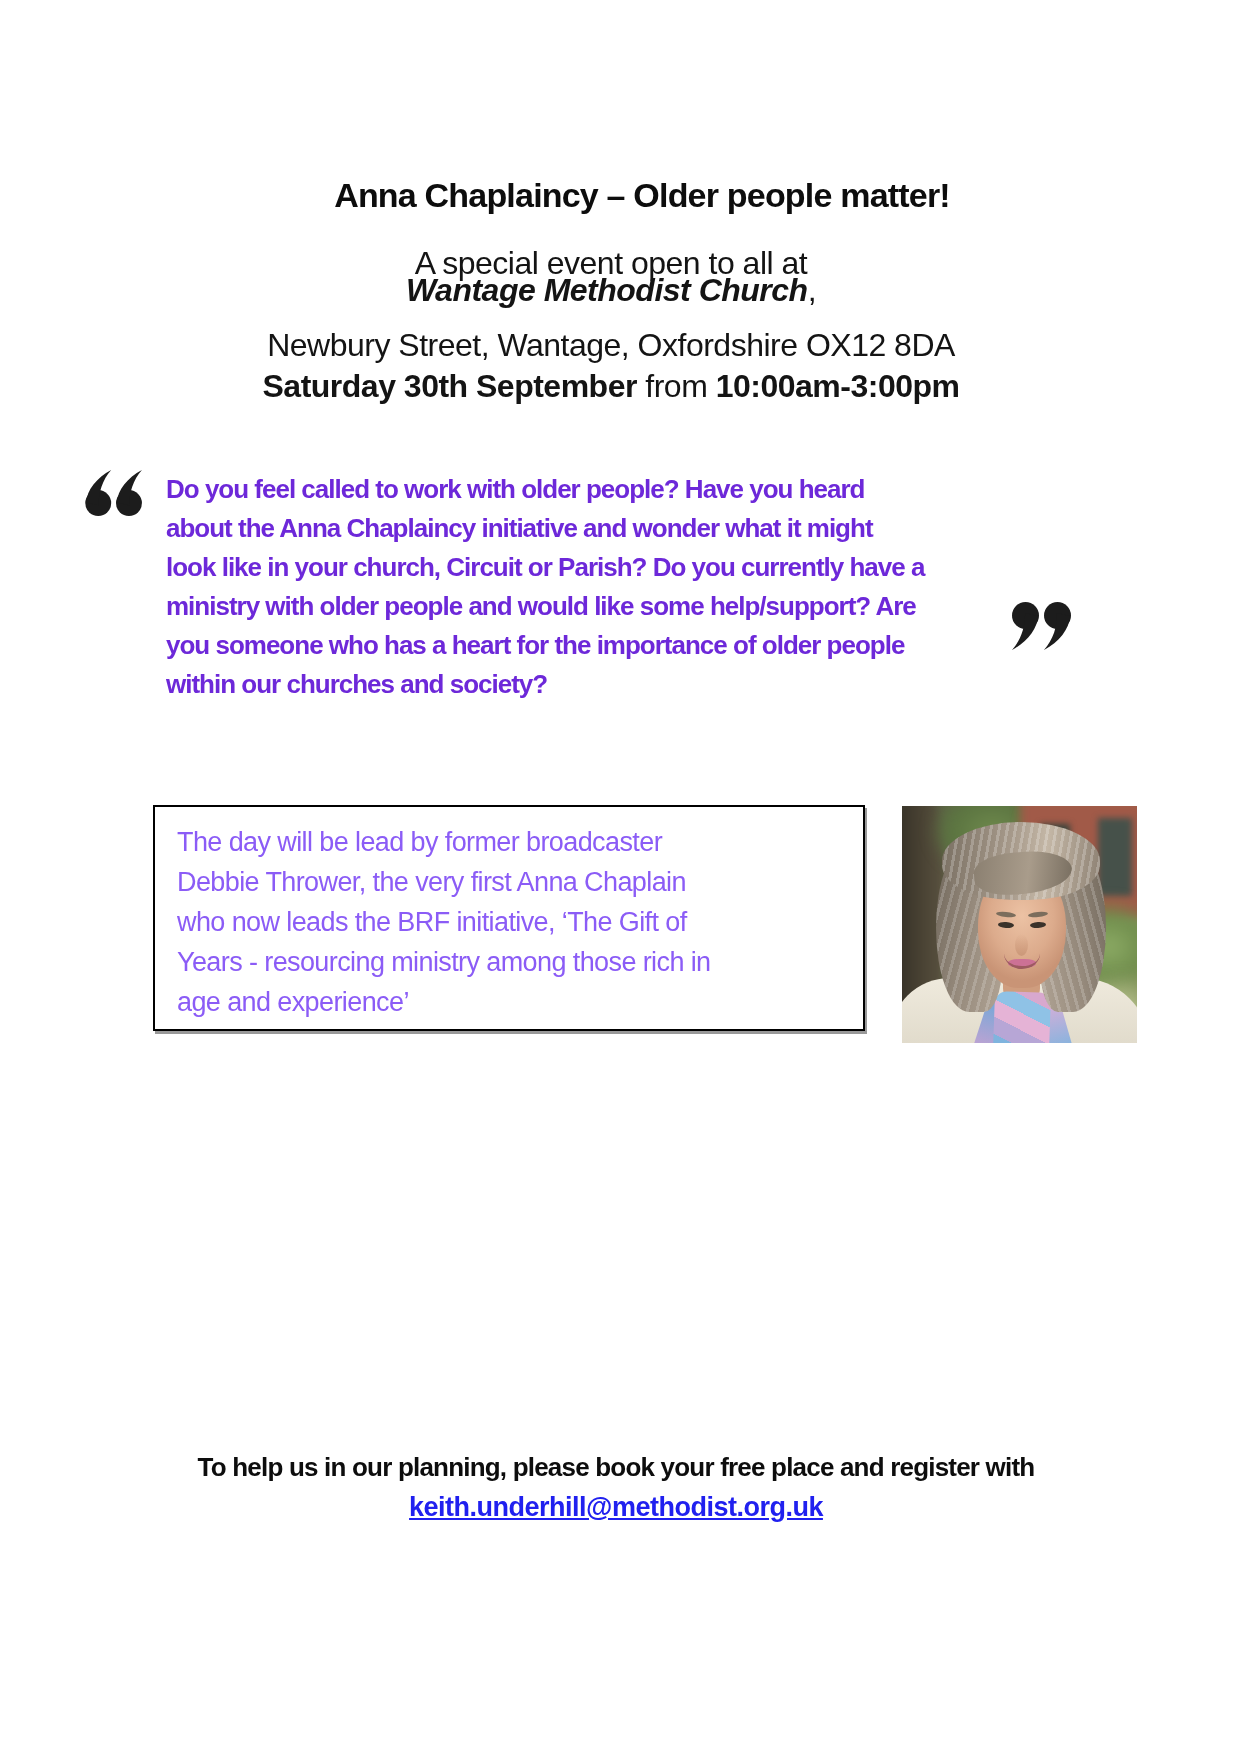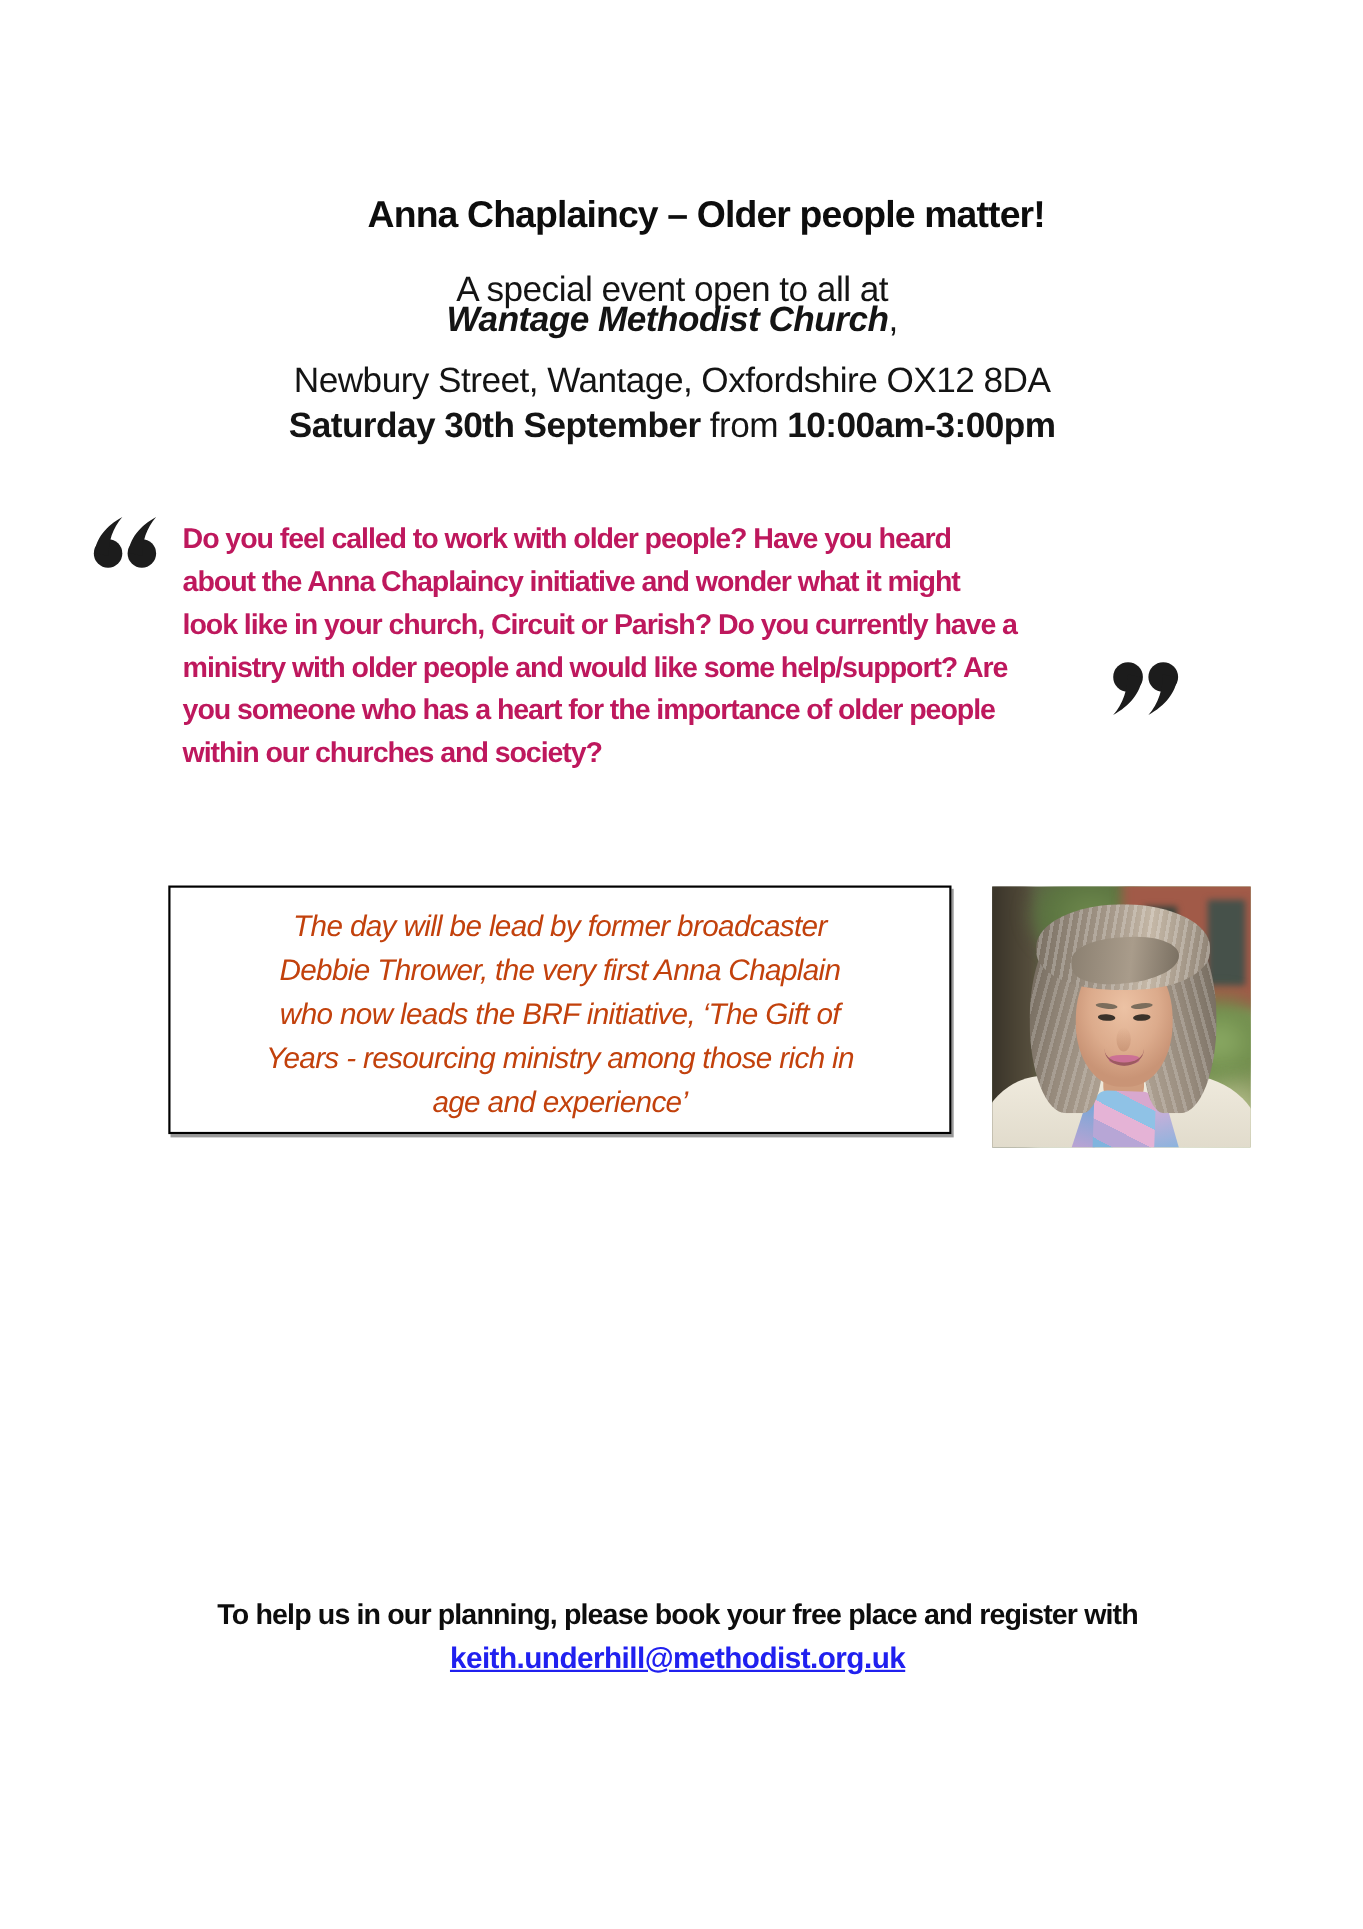--- a/index.html
+++ b/index.html
@@ -28,32 +28,32 @@
   .from-plain{font-weight:normal;}
 
   
   .quote-mark{position:absolute;}
   .quote-mark svg{display:block;}
   .qm-open{left:84px;top:469px;width:64px;height:48px;}
   .qm-close{left:1006px;top:601px;width:66px;height:50px;}
   .quote-text{
     position:absolute;left:166px;top:470px;width:950px;
     font-size:26px;font-weight:bold;line-height:39px;letter-spacing:-1px;
-    color:#be185d;
+    color:#6d28d9;
   }
 
   
   .leader-box{
     position:absolute;left:153px;top:805px;width:712px;height:226px;
     box-sizing:border-box;border:2px solid #000000;
     box-shadow:2px 3px 0 rgba(0,0,0,0.40);
     padding:15px 22px;background:#ffffff;
   }
   .leader-box-text{
-    font-size:27px;font-style:italic;line-height:40px;letter-spacing:-0.6px;color:#c2410c;text-align:center;
+    font-size:27px;line-height:40px;letter-spacing:-0.6px;color:#8b5cf6;
   }
 
   
   .photo{
     position:absolute;left:902px;top:806px;width:235px;height:237px;
     overflow:hidden;
     background:linear-gradient(115deg,#53503f 0%,#6d8050 35%,#7f9459 60%,#93a56a 80%,#78894f 100%);
   }
   .ph{position:absolute;}
   .ph-trunk{left:-14px;top:-10px;width:58px;height:260px;border-radius:30%;

